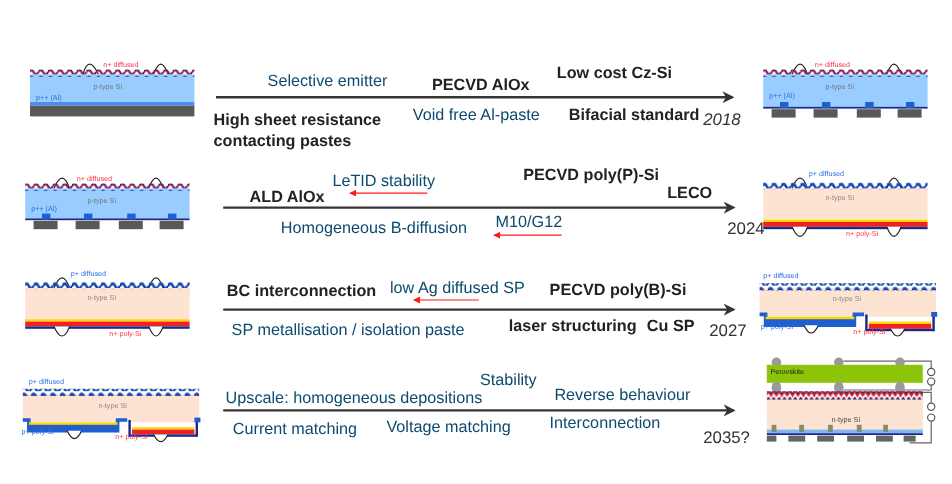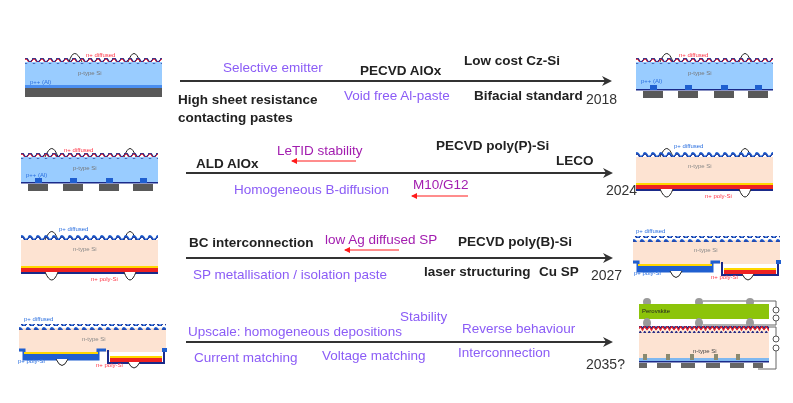--- a/index.html
+++ b/index.html
@@ -1,19 +1,19 @@
 <!DOCTYPE html>
 <html><head>
 <meta charset="utf-8">
 <style>
   html,body{margin:0;padding:0;background:#ffffff;}
   body{width:793px;height:403px;position:relative;overflow:hidden;font-family:"Liberation Sans",sans-serif;}
-  .t{position:absolute;white-space:nowrap;font-size:13.5px;color:#8b5cf6;line-height:1;}
+  .t{position:absolute;white-space:nowrap;font-size:13.5px;color:#0c4a6e;line-height:1;}
   .b{font-weight:bold;color:#222;}
-  .red{color:#a21caf;}
+  .red{color:#0c4a6e;}
   .year{font-size:14px;color:#333;}
   svg{position:absolute;overflow:visible;}
   .lbl{font-family:"Liberation Sans",sans-serif;}
 </style>
 </head>
 <body>
 
 <svg width="0" height="0" style="position:absolute">
   <defs>
     <pattern id="waveRed" x="0" y="0" width="8" height="6" patternUnits="userSpaceOnUse">
@@ -52,21 +52,21 @@
 <svg style="left:180px;top:78px;" width="440" height="6">
   <line x1="0" y1="3" x2="430" y2="3" stroke="#333" stroke-width="2" marker-end="url(#arrowBlack)"></line>
 </svg>
 <span class="t" style="left:223px;top:61px;">Selective emitter</span>
 <span class="t b" style="left:360px;top:64px;">PECVD AlOx</span>
 <span class="t b" style="left:464px;top:54px;">Low cost Cz-Si</span>
 <span class="t b" style="left:178px;top:93px;">High sheet resistance</span>
 <span class="t b" style="left:178px;top:111px;">contacting pastes</span>
 <span class="t" style="left:344px;top:89px;">Void free Al-paste</span>
 <span class="t b" style="left:474px;top:89px;">Bifacial standard</span>
-<span class="t year" style="left:586px;top:92px;">2018</span>
+<span class="t year" style="left:586px;top:92px;font-style:italic;">2018</span>
 
 <svg style="left:635px;top:50px;" width="140" height="50" viewBox="0 0 140 50">
   <path d="M25,12 Q32,-5 38,12" fill="#fff" stroke="#222" stroke-width="1"></path>
   <path d="M104,12 Q110,-5 116,12" fill="#fff" stroke="#222" stroke-width="1"></path>
   <rect x="1" y="12" width="137" height="27" fill="#99ccff"></rect>
   <rect x="1" y="8" width="137" height="6" fill="url(#waveRed)"></rect>
   <rect x="1" y="39" width="137" height="1.5" fill="#1a2a8a"></rect>
   <rect x="15" y="35" width="7" height="5" fill="#1f5fd0"></rect>
   <rect x="50" y="35" width="7" height="5" fill="#1f5fd0"></rect>
   <rect x="86" y="35" width="7" height="5" fill="#1f5fd0"></rect>
@@ -100,21 +100,21 @@
 <span class="t lbl" style="left:26px;top:172px;font-size:6px;color:#2a6fe0;">p++ (Al)</span>
 
 <svg style="left:186px;top:170px;" width="440" height="6">
   <line x1="0" y1="3" x2="425" y2="3" stroke="#333" stroke-width="2" marker-end="url(#arrowBlack)"></line>
 </svg>
 <span class="t red" style="left:277px;top:144px;">LeTID stability</span>
 <svg style="left:290px;top:158px;" width="70" height="6">
   <line x1="2" y1="3" x2="66" y2="3" stroke="#ff1a1a" stroke-width="1" marker-start="url(#arrowRed)"></line>
 </svg>
 <span class="t b" style="left:436px;top:139px;">PECVD poly(P)-Si</span>
-<span class="t b" style="left:196px;top:157px;text-align:center;">ALD AlOx</span>
+<span class="t b" style="left:208px;top:157px;text-align:center;">ALD AlOx</span>
 <span class="t b" style="left:556px;top:154px;">LECO</span>
 <span class="t" style="left:234px;top:183px;">Homogeneous B-diffusion</span>
 <span class="t red" style="left:413px;top:178px;">M10/G12</span>
 <svg style="left:410px;top:193px;" width="60" height="6">
   <line x1="2" y1="3" x2="58" y2="3" stroke="#ff1a1a" stroke-width="1" marker-start="url(#arrowRed)"></line>
 </svg>
 <span class="t year" style="left:586px;top:183px;margin-left:20px;">2024</span>
 
 <svg style="left:635px;top:145px;" width="140" height="55" viewBox="0 0 140 55">
   <path d="M25,12 Q32,-5 38,12" fill="#fff" stroke="#222" stroke-width="1"></path>

